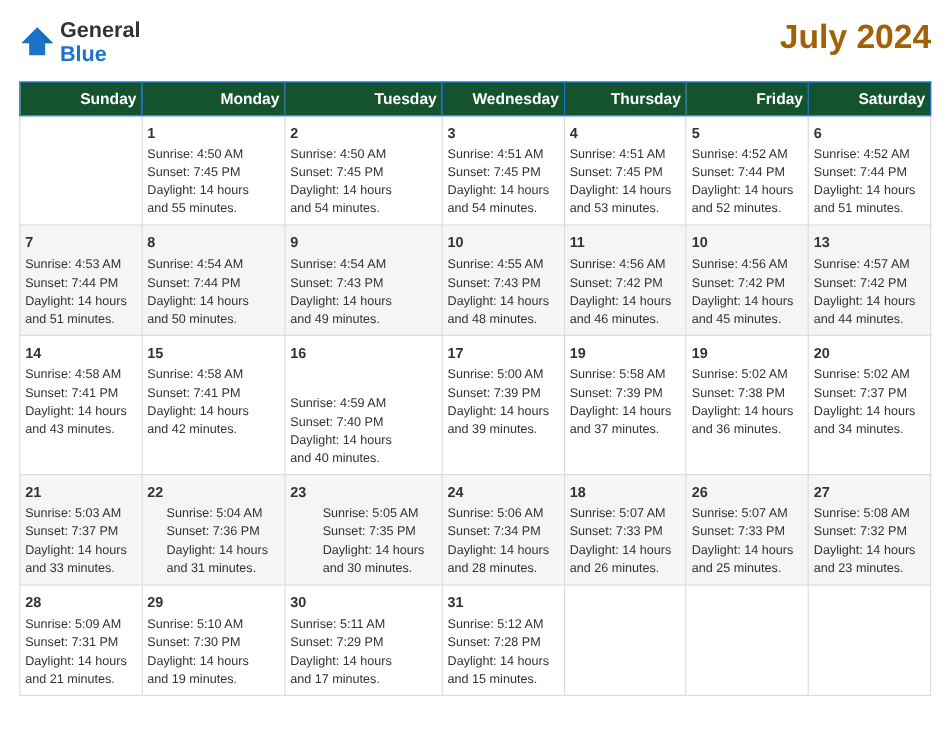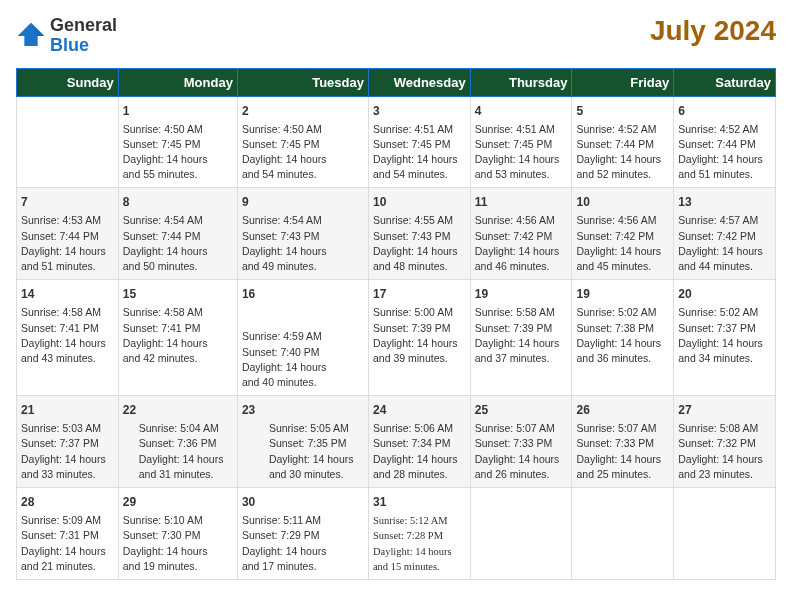--- a/index.html
+++ b/index.html
@@ -298,21 +298,21 @@
 and 30 minutes.</div>
         </td>
         <td>
           <span class="day-number">24</span>
           <div class="day-info" style="white-space: pre-line;">Sunrise: 5:06 AM
 Sunset: 7:34 PM
 Daylight: 14 hours
 and 28 minutes.</div>
         </td>
         <td>
-          <span class="day-number">25</span>
+          <span class="day-number">18</span>
           <div class="day-info" style="white-space: pre-line;">Sunrise: 5:07 AM
 Sunset: 7:33 PM
 Daylight: 14 hours
 and 26 minutes.</div>
         </td>
         <td>
           <span class="day-number">26</span>
           <div class="day-info" style="white-space: pre-line;">Sunrise: 5:07 AM
 Sunset: 7:33 PM
 Daylight: 14 hours
@@ -343,21 +343,21 @@
         </td>
         <td>
           <span class="day-number">30</span>
           <div class="day-info" style="white-space: pre-line;">Sunrise: 5:11 AM
 Sunset: 7:29 PM
 Daylight: 14 hours
 and 17 minutes.</div>
         </td>
         <td>
           <span class="day-number">31</span>
-          <div class="day-info" style="white-space: pre-line; font-family: Liberation Serif, serif;">Sunrise: 5:12 AM
+          <div class="day-info" style="white-space: pre-line;">Sunrise: 5:12 AM
 Sunset: 7:28 PM
 Daylight: 14 hours
 and 15 minutes.</div>
         </td>
         <td></td>
         <td></td>
         <td></td>
       </tr>
     </tbody>
 </table>

